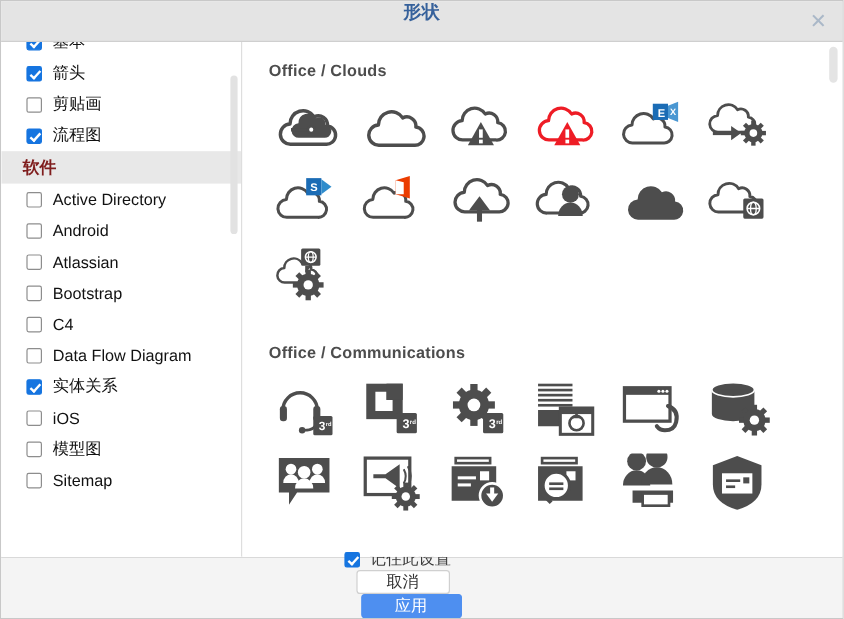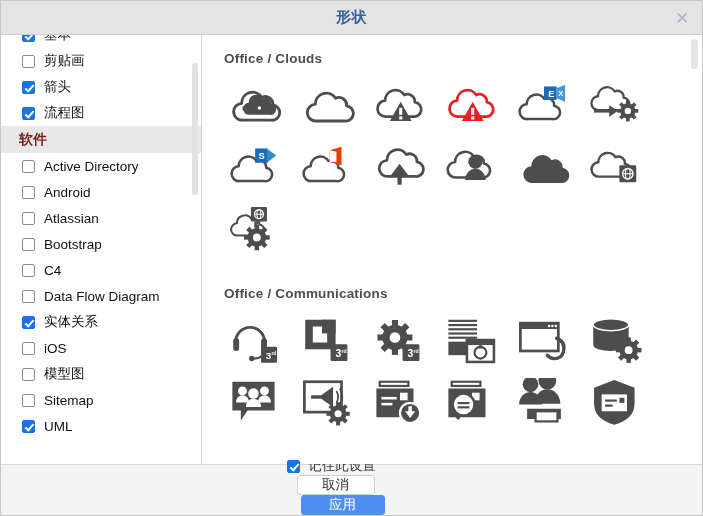--- a/index.html
+++ b/index.html
@@ -11,21 +11,21 @@
   }
   .dialog{
     position:relative;width:703px;height:516px;box-sizing:border-box;
     background:#ffffff;display:flex;flex-direction:column;
     border:1px solid #c8c8c8;
   }
   
   .titlebar{
     height:33px;min-height:33px;background:#e4e4e4;
     border-bottom:1px solid #cfcfcf;
-    display:flex;align-items:center;justify-content:center;position:relative;
+    display:flex;justify-content:center;position:relative;
   }
   .titlebar .title{
     font-size:15px;font-weight:bold;color:#36619b;letter-spacing:.5px;
   }
   .close-btn{
     position:absolute;right:0;top:0;width:40px;height:33px;
     display:flex;align-items:center;justify-content:center;
     font-size:17px;color:#aab8c8;cursor:pointer;font-weight:400;
     font-family:"DejaVu Sans",sans-serif;
   }
@@ -119,28 +119,28 @@
   <div class="body">
 
     <div class="sidebar">
       <div class="side-scroll">
         <div class="side-inner" id="side-list">
             <div class="side-row">
               <span class="cb on"></span>
               <span class="lbl">基本</span>
             </div>
             <div class="side-row">
-              <span class="cb"></span>
-              <span class="lbl">剪贴画</span>
-            </div>
-            <div class="side-row">
               <span class="cb on"></span>
               <span class="lbl">箭头</span>
             </div>
             <div class="side-row">
+              <span class="cb"></span>
+              <span class="lbl">剪贴画</span>
+            </div>
+            <div class="side-row">
               <span class="cb on"></span>
               <span class="lbl">流程图</span>
             </div>
             <div class="side-head">软件</div>
             <div class="side-row">
               <span class="cb"></span>
               <span class="lbl">Active Directory</span>
             </div>
             <div class="side-row">
               <span class="cb"></span>
@@ -170,24 +170,20 @@
               <span class="cb"></span>
               <span class="lbl">iOS</span>
             </div>
             <div class="side-row">
               <span class="cb"></span>
               <span class="lbl">模型图</span>
             </div>
             <div class="side-row">
               <span class="cb"></span>
               <span class="lbl">Sitemap</span>
-            </div>
-            <div class="side-row">
-              <span class="cb on"></span>
-              <span class="lbl">UML</span>
             </div>
           </div>
       </div>
       <div class="side-sb" id="side-sb" style="top: 28px; height: 132px;"></div>
     </div>
 
     <div class="main">
       <div class="main-inner" id="main-sections">
           <div class="sec-title">Office / Clouds</div>
           <div class="icon-grid">

